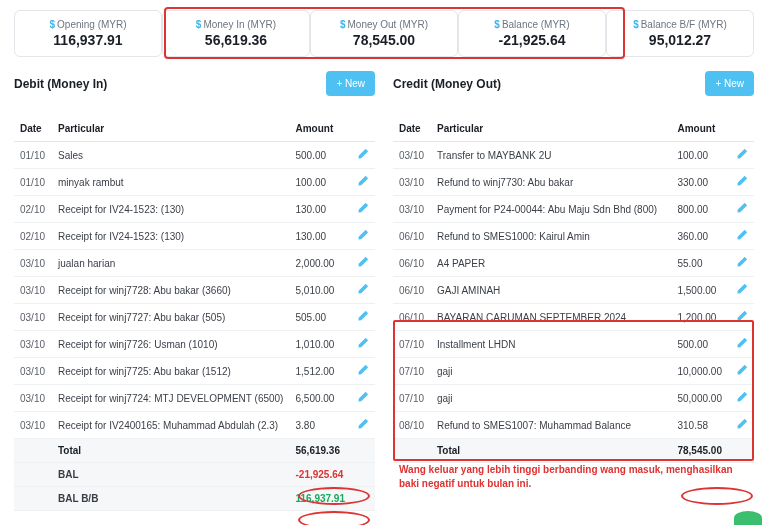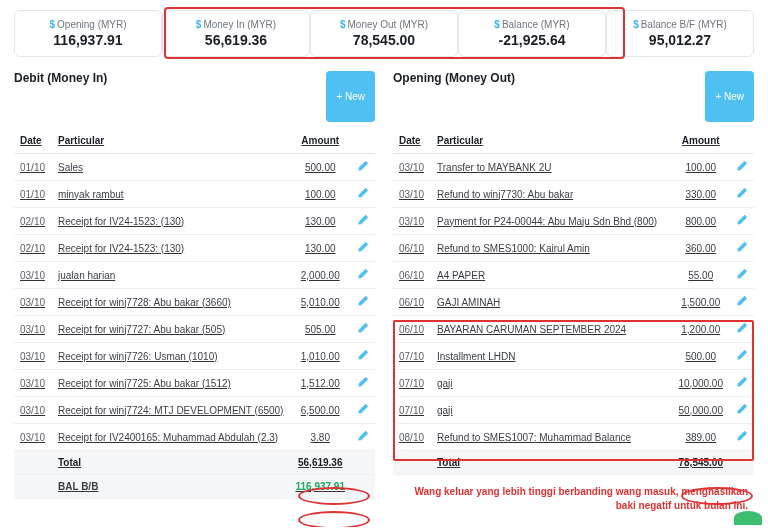--- a/index.html
+++ b/index.html
@@ -10,48 +10,48 @@
   .cards { display: flex; margin-bottom: 14px; position: relative; }
   .card { flex: 1; border: 1px solid #e3e6ea; border-radius: 6px; padding: 8px 10px; text-align: center; }
   .card .lbl { font-size: 10px; color: #6e7680; }
   .card .lbl .dollar { color: #3cb5ea; font-weight: 600; margin-right: 2px; }
   .card .val { font-size: 14px; font-weight: 700; color: #1a1f27; margin-top: 2px; }
   .red-box-top { position: absolute; top: -3px; left: 150px; width: 461px; height: 52px; border: 2px solid #d33; border-radius: 4px; pointer-events: none; }
 
   .cols { display: flex; gap: 18px; }
   .col { flex: 1; display: flex; flex-direction: column; position: relative; }
 
-  .col-head { display: flex; justify-content: space-between; align-items: flex-start; margin-bottom: 6px; }
+  .col-head { display: flex; justify-content: space-between; align-items: center; margin-bottom: 20px; }
   .col-head h3 { font-size: 12px; font-weight: 700; color: #1a1f27; }
-  .btn-new { background: #4fc0f2; color: #fff; border: none; border-radius: 4px; padding: 20px 10px; font-size: 10px; font-weight: 500; cursor: pointer; }
-
-  table { width: 100%; border-collapse: collapse; font-size: 10px; text-decoration: underline; }
+  .btn-new { background: #4fc0f2; color: #fff; border: none; border-radius: 4px; padding: 7px 10px; font-size: 10px; font-weight: 500; cursor: pointer; }
+
+  table { width: 100%; border-collapse: collapse; font-size: 10px; }
   thead th { text-align: left; padding: 7px 6px; border-bottom: 1px solid #e3e6ea; font-weight: 700; color: #1a1f27; font-size: 10px; }
-  thead th.amt, tbody td.amt { text-align: center; }
+  thead th.amt, tbody td.amt { text-align: left; }
   tbody td { padding: 6px 6px; border-bottom: 1px solid #eef0f2; color: #3a3f47; vertical-align: middle; }
   tbody td.date { width: 38px; color: #5a5f67; }
   tbody td.icon { width: 18px; text-align: center; }
   .pencil { display: inline-block; width: 12px; height: 12px; }
   .pencil svg { width: 12px; height: 12px; fill: #4fc0f2; }
 
   tr.total td { font-weight: 700; color: #1a1f27; background: #f6f7f8; margin-left: 21px; }
   tr.bal td { font-weight: 700; background: #f6f7f8; }
   tr.bal td.amt.neg { color: #d33; }
   tr.bal td.amt.pos { color: #19a85d; }
 
   .oval { position: absolute; border: 2px solid #d33; border-radius: 50%; pointer-events: none; }
   .oval1 { left: 284px; top: 416px; width: 72px; height: 18px; }
   .oval2 { left: 284px; top: 440px; width: 72px; height: 18px; }
   .oval3 { left: 288px; top: 416px; width: 72px; height: 18px; }
 
   .arrow { position: absolute; left: 362px; top: 447px; color: #d33; font-size: 14px; pointer-events: none; }
 
   .red-box-credit { position: absolute; left: 0; top: 249px; width: 100%; height: 141px; border: 2px solid #d33; border-radius: 2px; pointer-events: none; }
 
-  .note { color: #d33; font-size: 10px; font-weight: 600; margin-top: 10px; line-height: 1.4; padding: 0 6px; text-align: right; }
+  .note { color: #d33; font-size: 10px; font-weight: 600; line-height: 1.4; padding: 0 6px; }
 
   .fab { position: absolute; right: 6px; bottom: 6px; width: 28px; height: 14px; border-radius: 28px 28px 0 0 / 14px 14px 0 0; background: #3bbf6e; }
 </style>
 </head>
 <body>
 
 <div class="wrap">
   <div class="cards">
     <div class="red-box-top"></div>
   <div class="card">
@@ -181,34 +181,40 @@
                   </svg></span></td>
             </tr>
             <tr class="total">
               <td></td>
               <td><strong>Total</strong></td>
               <td class="amt ">56,619.36</td>
               <td></td>
             </tr>
             <tr class="bal">
               <td></td>
+              <td><strong>BAL</strong></td>
+              <td class="amt neg">-21,925.64</td>
+              <td></td>
+            </tr>
+            <tr class="bal">
+              <td></td>
               <td><strong>BAL B/B</strong></td>
               <td class="amt pos">116,937.91</td>
               <td></td>
             </tr>
           </tbody>
       </table>
       <div class="oval oval1"></div>
       <div class="oval oval2"></div>
       <div class="arrow">←</div>
     </div>
 
     <div class="col">
       <div class="col-head">
-        <h3>Opening (Money Out)</h3>
+        <h3>Credit (Money Out)</h3>
         <button class="btn-new">+ New</button>
       </div>
       <table>
         <thead>
             <tr>
           <th>Date</th>
           <th>Particular</th>
           <th class="amt">Amount</th>
           <th></th>
         </tr>
@@ -290,21 +296,21 @@
               <td class="date">07/10</td>
               <td>gaji</td>
               <td class="amt">50,000.00</td>
               <td class="icon"><span class="pencil"><svg viewBox="0 0 16 16">
                     <path d="M12.1 1.6l2.3 2.3c.3.3.3.8 0 1.1L5.6 13.8 2 14l.2-3.6L11 1.6c.3-.3.8-.3 1.1 0z"></path>
                   </svg></span></td>
             </tr>
             <tr>
               <td class="date">08/10</td>
               <td>Refund to SMES1007: Muhammad Balance</td>
-              <td class="amt">389.00</td>
+              <td class="amt">310.58</td>
               <td class="icon"><span class="pencil"><svg viewBox="0 0 16 16">
                     <path d="M12.1 1.6l2.3 2.3c.3.3.3.8 0 1.1L5.6 13.8 2 14l.2-3.6L11 1.6c.3-.3.8-.3 1.1 0z"></path>
                   </svg></span></td>
             </tr>
             <tr class="total">
               <td></td>
               <td><strong>Total</strong></td>
               <td class="amt ">78,545.00</td>
               <td></td>
             </tr>

